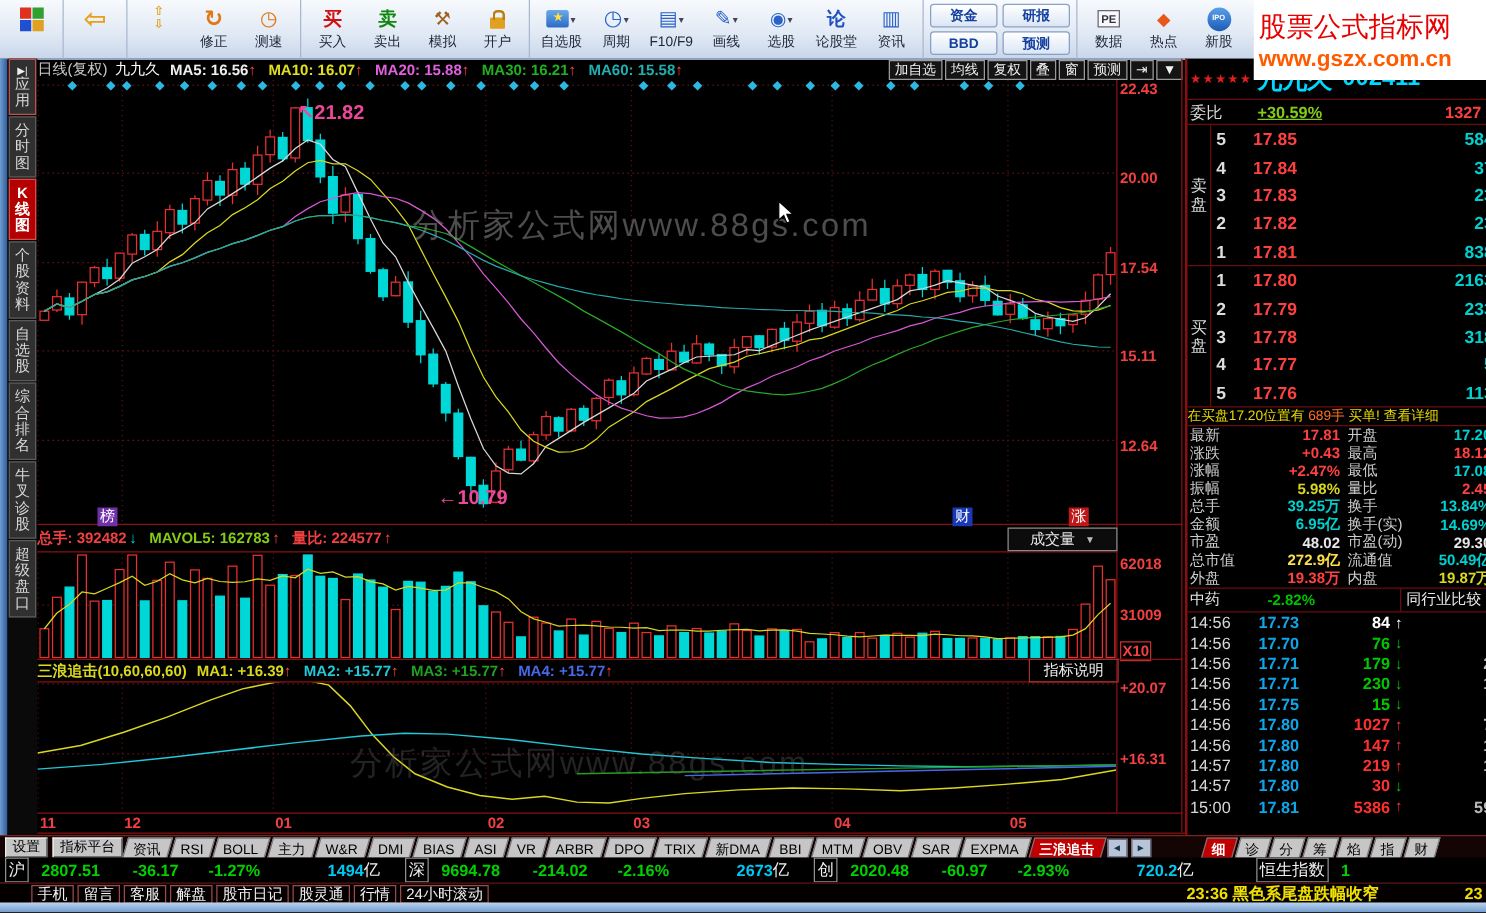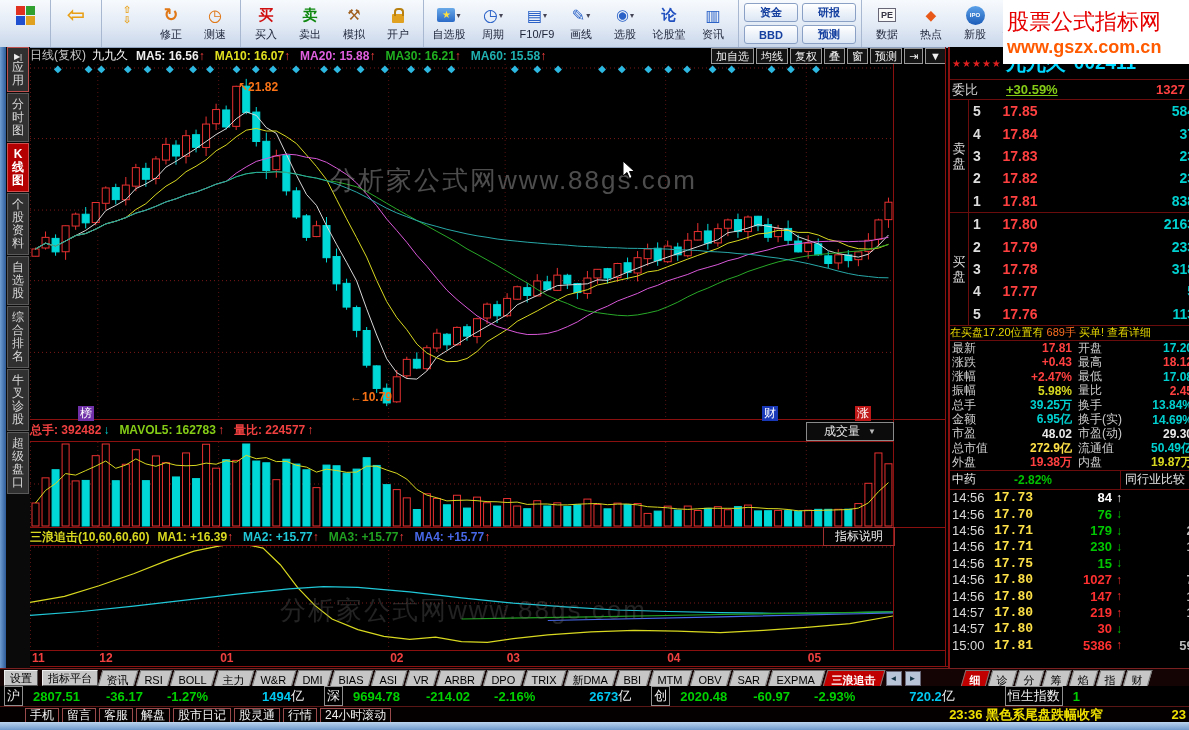--- a/index.html
+++ b/index.html
@@ -53,21 +53,21 @@
     padding:0 4px;height:14px;line-height:14px;cursor:pointer;}
   
   .pane{position:absolute;background:#000;}
   .redline{position:absolute;background:#8a1010;}
   .axis-lbl{position:absolute;color:#f04040;font-size:12px;font-weight:bold;}
   .x10box{border:1px solid #c03030;padding:0 1px;}
   #kl-watermark{position:absolute;left:330px;top:163px;color:rgba(140,140,140,.55);
     font-size:26px;letter-spacing:2px;z-index:5;}
   #ind-watermark{position:absolute;left:280px;top:593px;color:rgba(110,110,110,.32);
     font-size:26px;letter-spacing:2px;z-index:5;}
-  .anno{position:absolute;color:#f97316;font-size:12px;font-weight:bold;z-index:6;}
+  .anno{position:absolute;color:#ec4899;font-size:16px;font-weight:bold;z-index:6;}
   .badge{position:absolute;color:#fff;font-size:12px;line-height:15px;padding:0 2px;z-index:6;}
   #vol-header{position:absolute;left:30px;top:420px;width:860px;height:20px;display:flex;
     align-items:center;font-size:12px;font-weight:bold;white-space:nowrap;}
   #vol-dropdown{position:absolute;left:806px;top:422px;width:86px;height:17px;border:1px solid #8a8a8a;
     background:#0c0c0c;color:#e8e8e8;font-size:12px;display:flex;align-items:center;
     justify-content:center;gap:8px;cursor:pointer;z-index:7;}
   #ind-header{position:absolute;left:30px;top:528px;width:860px;height:18px;display:flex;
     align-items:center;font-size:12px;font-weight:bold;white-space:nowrap;color:#d8d820;}
   #ind-help{position:absolute;left:823px;top:527px;width:70px;height:17px;border:1px solid #a03030;
     color:#f0f0f0;font-size:12px;display:flex;align-items:center;justify-content:center;cursor:pointer;z-index:7;}
@@ -107,21 +107,21 @@
   .st-v1{width:68px;text-align:right;}
   .st-l2{width:62px;padding-left:6px;}
   .st-v2{flex:1;text-align:right;margin-right:-4px;}
   #rp-sector{height:19px;display:flex;align-items:center;font-size:12px;border-bottom:1px solid #6a0c0c;}
   #rp-sector .sn{color:#e8e8e8;padding-left:2px;}
   #rp-sector .sp{color:#00c000;font-weight:bold;margin-left:38px;}
   #rp-sector .cmp{margin-left:auto;color:#e8e8e8;border-left:1px solid #6a0c0c;padding:0 4px;height:100%;
     display:flex;align-items:center;cursor:pointer;}
   .tick-row{height:16.4px;display:flex;align-items:center;font-size:13px;font-weight:bold;white-space:nowrap;}
   .tk-t{width:42px;color:#d8d8d8;padding-left:2px;font-weight:normal;}
-  .tk-p{width:58px;text-align:left;color:#fde047;font-family:Liberation Mono, monospace;}
+  .tk-p{width:58px;text-align:center;color:#0ea5e9;}
   .tk-v{width:60px;text-align:right;}
   .tk-a{width:14px;text-align:center;font-size:12px;}
   .tk-x{flex:1;text-align:right;color:#bbbbbb;margin-right:-12px;}
   
   #tabrow{position:absolute;left:0;top:668px;width:1189px;height:18px;background:#140404;
     border-top:1px solid #7a2020;display:flex;align-items:center;overflow:hidden;}
   .rect-btn{background:#c6c6c6;border:1px solid #eee;border-right-color:#555;border-bottom-color:#555;
     color:#000;font-size:11px;padding:0 5px;height:14px;line-height:14px;margin-left:4px;cursor:pointer;}
   .ind-tab{transform:skewX(-16deg);background:#c6c6c6;border:1px solid #777;height:15px;
     line-height:15px;padding:0 6px;margin-left:2px;cursor:pointer;}
@@ -700,20 +700,32 @@
       <line x1="358.645" y1="0" x2="358.645" y2="104" stroke="#581212" stroke-width="1" stroke-dasharray="1,3"></line>
       <line x1="475.15000000000003" y1="0" x2="475.15000000000003" y2="104" stroke="#581212" stroke-width="1" stroke-dasharray="1,3"></line>
       <line x1="635.668" y1="0" x2="635.668" y2="104" stroke="#581212" stroke-width="1" stroke-dasharray="1,3"></line>
       <line x1="776.337" y1="0" x2="776.337" y2="104" stroke="#581212" stroke-width="1" stroke-dasharray="1,3"></line>
       <polyline points="0.0,56.4 34.5,50.4 69.0,39.8 103.6,27.7 138.1,14.1 164.0,5.1 189.9,-0.2 211.4,-2.5 233.0,2.1 250.3,18.7 267.5,41.3 284.8,59.4 302.0,73.0 327.9,83.6 353.8,90.4 379.7,93.4 405.6,91.1 431.5,95.7 457.4,96.4 483.3,92.7 517.8,88.9 561.0,85.9 604.1,84.4 647.3,85.1 690.4,86.6 733.5,84.4 776.7,81.3 819.8,77.6 863.0,70.0" fill="none" stroke="#d8d820" stroke-width="1.2"></polyline>
       <polyline points="0.0,69.3 51.8,65.5 103.6,60.2 155.3,54.2 207.1,48.1 258.9,42.8 293.4,40.6 327.9,41.3 379.7,45.8 431.5,51.9 483.3,57.2 535.1,60.9 586.8,64.0 638.6,65.5 690.4,66.7 742.2,67.3 794.0,67.0 863.0,65.9" fill="none" stroke="#20c8d8" stroke-width="1.2"></polyline>
       <polyline points="431.5,73.0 561.0,70.8 690.4,68.5 863.0,65.9" fill="none" stroke="#20a020" stroke-width="1.2"></polyline>
       <polyline points="517.8,74.5 690.4,70.8 863.0,67.0" fill="none" stroke="#4868e8" stroke-width="1.2"></polyline>
     </svg>
 
+  <div id="axis-col" style="position:absolute;left:893px;top:64px;width:53px;height:602px;">
+      <div class="axis-lbl" style="left: 3px; top: 0px;">22.43</div>
+      <div class="axis-lbl" style="left: 3px; top: 71px;">20.00</div>
+      <div class="axis-lbl" style="left: 3px; top: 143px;">17.54</div>
+      <div class="axis-lbl" style="left: 3px; top: 214px;">15.11</div>
+      <div class="axis-lbl" style="left: 3px; top: 286px;">12.64</div>
+      <div class="axis-lbl" style="left: 3px; top: 380px;">62018</div>
+      <div class="axis-lbl" style="left: 3px; top: 421px;">31009</div>
+      <div class="axis-lbl x10box" style="left: 3px; top: 449px;">X10</div>
+      <div class="axis-lbl" style="left: 3px; top: 479px;">+20.07</div>
+      <div class="axis-lbl" style="left: 3px; top: 536px;">+16.31</div>
+    </div>
 
   <div id="kl-watermark">分析家公式网www.88gs.com</div>
   <div id="ind-watermark">分析家公式网www.88gs.com</div>
 
   <div class="anno" style="left:238px;top:80px;">
     <span>↖</span><span>21.82</span>
   </div>
   <div class="anno" style="left:350px;top:390px;">
     <span>←</span><span>10.79</span>
   </div>

